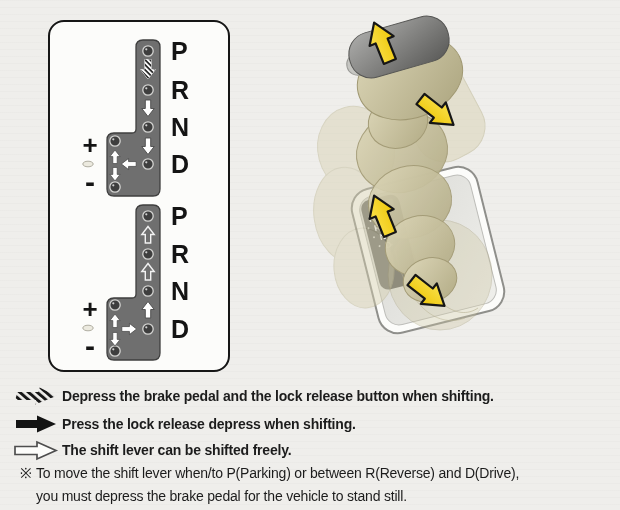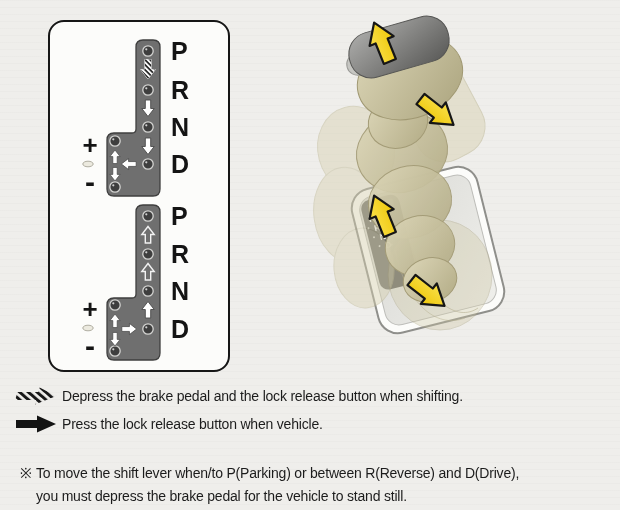--- a/index.html
+++ b/index.html
@@ -29,21 +29,21 @@
   .arr-hbase{fill:#ffffff;stroke:#e8e8e8;stroke-width:.8px;}
   .arr-hatch{fill:url(#hatchS);stroke:none;}
   
   .ghost{fill:#d7d1b0;stroke:#bcb590;stroke-width:1px;}
   .fold{stroke:#a39b76;stroke-width:1px;}
   .ind-letter{font-family:"Liberation Sans",sans-serif;font-weight:bold;font-size:8.5px;fill:#f2f2ef;}
   .yellow-arrow{fill:url(#yel);stroke:#161616;stroke-width:2.2px;stroke-linejoin:round;}
   
   .legend-row{position:absolute;left:14px;height:24px;display:flex;align-items:center;}
   .legend-icon{width:48px;flex:0 0 48px;display:flex;align-items:center;}
-  .legend-text{font-size:14px;letter-spacing:-0.2px;white-space:nowrap;color:#1c1c1c;}
+  .legend-text{font-size:14px;letter-spacing:-0.2px;white-space:nowrap;color:#1c1c1c;font-weight:bold;}
   .note{position:absolute;left:36px;top:462px;width:578px;font-size:14px;
         letter-spacing:-0.2px;line-height:23px;color:#1c1c1c;}
   .note-marker{position:absolute;left:-16px;top:0;font-size:14px;}
   .hollow-legend{fill:#fcfcfa;stroke:#4e4e4e;stroke-width:1.7px;}
   .solid-legend{fill:#131313;}
 </style>
 </head>
 <body>
 
 <div class="page">
@@ -217,23 +217,31 @@
     </span>
     <span class="legend-text">Depress the brake pedal and the lock release button when shifting.</span>
   </div>
 
   <div class="legend-row" style="top:412px;">
     <span class="legend-icon">
       <svg width="46" height="20" viewBox="0 0 46 20">
         <path class="solid-legend" d="M2,6 H23 V1.5 L42,10 L23,18.5 V14 H2 Z"></path>
       </svg>
     </span>
-    <span class="legend-text">Press the lock release button when vehicle.</span>
-  </div>
-
+    <span class="legend-text">Press the lock release depress when shifting.</span>
+  </div>
+
+  <div class="legend-row" style="top:438px;">
+    <span class="legend-icon">
+      <svg width="46" height="21" viewBox="0 0 46 21">
+        <path class="hollow-legend" d="M1,6.5 H23 V2 L42,10.5 L23,19 V14.5 H1 Z"></path>
+      </svg>
+    </span>
+    <span class="legend-text">The shift lever can be shifted freely.</span>
+  </div>
 
   <div class="note">
     <span class="note-marker">※</span>
     <div>To move the shift lever when/to P(Parking) or between R(Reverse) and D(Drive),</div>
     <div>you must depress the brake pedal for the vehicle to stand still.</div>
   </div>
 
 </div>
 
 </body></html>

